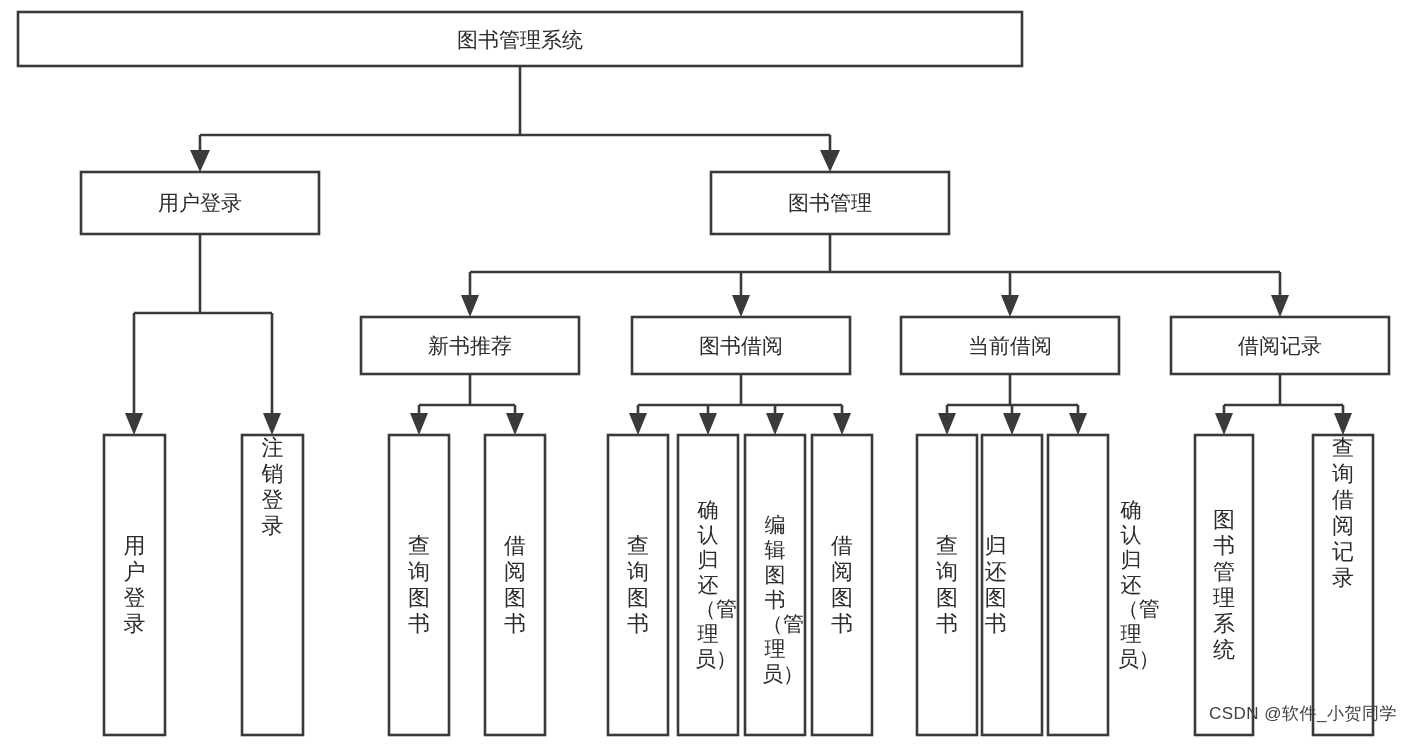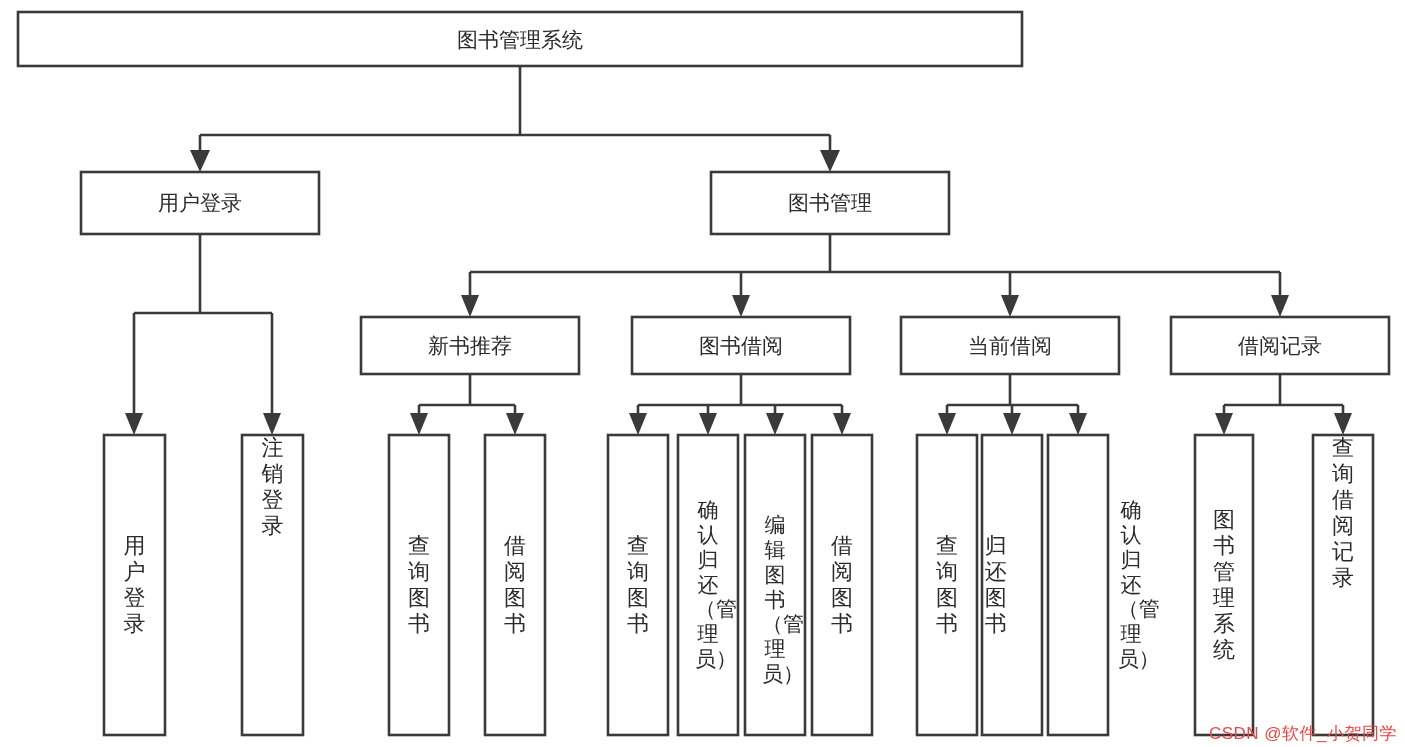--- a/index.html
+++ b/index.html
@@ -40,24 +40,24 @@
   .node-label-h {
     font-family: "Liberation Sans", "DejaVu Sans", sans-serif;
     font-size: 21px;
     fill: #2b2b2b;
     text-anchor: middle;
     dominant-baseline: middle;
   }
   .watermark {
     position: absolute;
     right: 8px;
-    bottom: 2px;
+    bottom: 22px;
     font-family: "Liberation Sans", "DejaVu Sans", sans-serif;
     font-size: 17px;
-    color: #ef4444;
+    color: #404040;
     letter-spacing: 0.5px;
     user-select: none;
     pointer-events: none;
     text-align: right;
   }
 </style>
 </head>
 <body>
 
 <div id="root">

